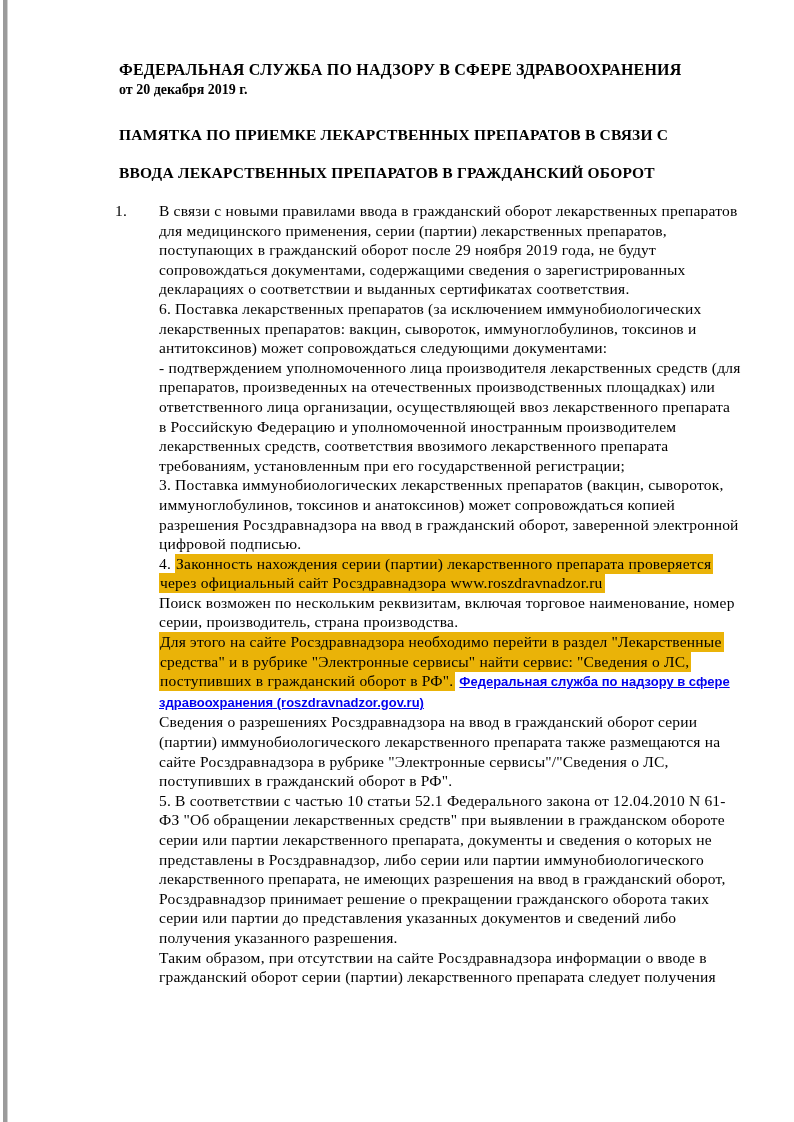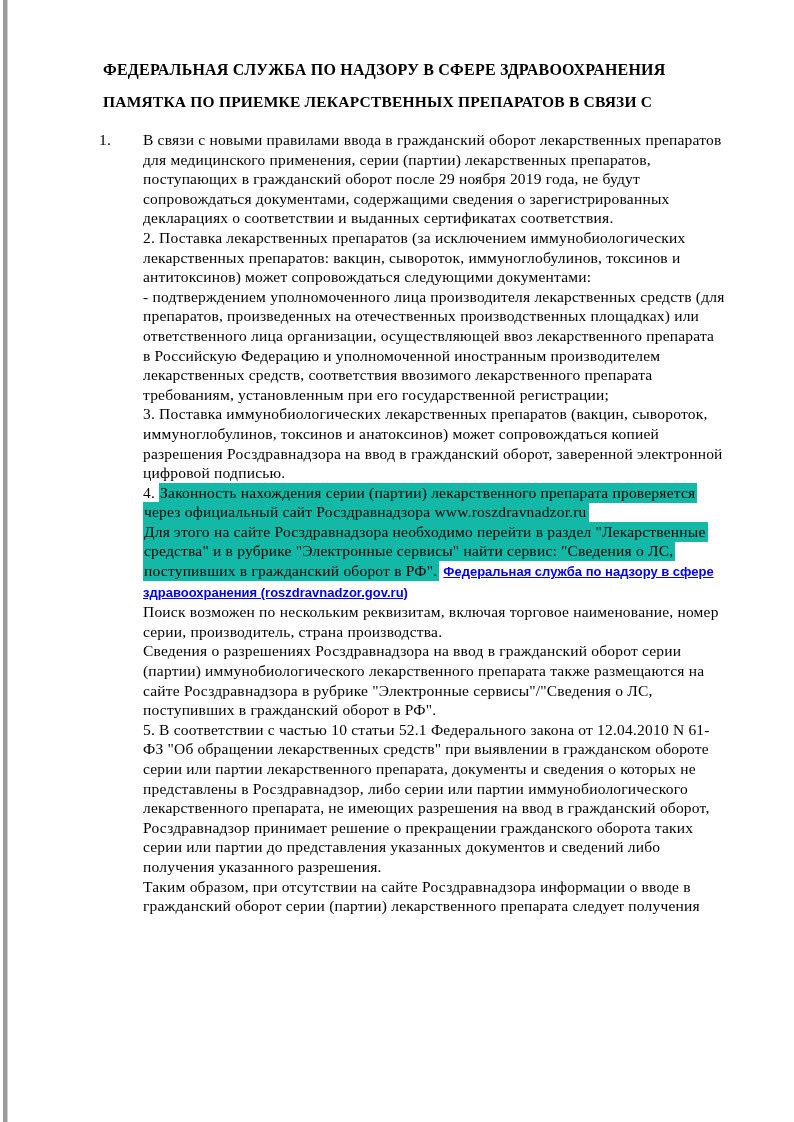--- a/index.html
+++ b/index.html
@@ -14,35 +14,35 @@
   }
   .page-edge {
     position: absolute;
     left: 3px; top: 0; bottom: 0;
     width: 4px;
     background: #9b9b9b;
     border-right: 1px solid #cfcfcf;
   }
   .doc {
     position: absolute;
-    left: 103px; top: 60px;
+    left: 119px; top: 60px;
     width: 624px;
   }
   .agency {
     font-weight: bold;
     font-size: 16px;
     line-height: 20px;
     letter-spacing: 0.2px;
   }
   .date {
     font-weight: bold;
     font-size: 14px;
     line-height: 19px;
   }
-  .title-block { margin-top: 12px; }
+  .title-block { margin-top: 26px; }
   .title-line {
     font-weight: bold;
     font-size: 15.5px;
     line-height: 19px;
     letter-spacing: 0.2px;
     margin-bottom: 19px;
   }
   .body-block {
     margin-top: 15px;
     font-size: 15.5px;
@@ -53,21 +53,21 @@
     margin: 0 0 0 40px;
     width: 582px;
     position: relative;
   }
   .num-marker {
     position: absolute;
     left: -44px;
     top: 0;
   }
   mark.hl {
-    background: #14b8a6;
+    background: #eab308;
     color: inherit;
     padding: 1px 2px 2px 1px;
     -webkit-box-decoration-break: clone;
     box-decoration-break: clone;
   }
   a.doc-link {
     font-family: "Liberation Sans", "DejaVu Sans", sans-serif;
     font-size: 13px;
     font-weight: 700;
     color: #0000ee;
@@ -78,44 +78,46 @@
 </style>
 </head>
 <body>
 
 <div class="page-edge"></div>
 
 <div class="doc">
 
   <div class="agency">ФЕДЕРАЛЬНАЯ СЛУЖБА ПО НАДЗОРУ В СФЕРЕ ЗДРАВООХРАНЕНИЯ</div>
 
+  <div class="date">от 20 декабря 2019 г.</div>
 
   <div class="title-block">
     <div class="title-line">ПАМЯТКА ПО ПРИЕМКЕ ЛЕКАРСТВЕННЫХ ПРЕПАРАТОВ В СВЯЗИ С</div>
+    <div class="title-line">ВВОДА ЛЕКАРСТВЕННЫХ ПРЕПАРАТОВ В ГРАЖДАНСКИЙ ОБОРОТ</div>
   </div>
 
   <div class="body-block">
 
     <p class="para">
       <span class="num-marker">1.</span>
       <span>В связи с новыми правилами ввода в гражданский оборот лекарственных препаратов для медицинского применения, серии (партии) лекарственных препаратов, поступающих в гражданский оборот после 29 ноября 2019 года, не будут сопровождаться документами, содержащими сведения о зарегистрированных декларациях о соответствии и выданных сертификатах соответствия.</span>
     </p>
 
-    <p class="para">2. Поставка лекарственных препаратов (за исключением иммунобиологических лекарственных препаратов: вакцин, сывороток, иммуноглобулинов, токсинов и антитоксинов) может сопровождаться следующими документами:</p>
+    <p class="para">6. Поставка лекарственных препаратов (за исключением иммунобиологических лекарственных препаратов: вакцин, сывороток, иммуноглобулинов, токсинов и антитоксинов) может сопровождаться следующими документами:</p>
 
 
     <p class="para">- подтверждением уполномоченного лица производителя лекарственных средств (для препаратов, произведенных на отечественных производственных площадках) или ответственного лица организации, осуществляющей ввоз лекарственного препарата в Российскую Федерацию и уполномоченной иностранным производителем лекарственных средств, соответствия ввозимого лекарственного препарата требованиям, установленным при его государственной регистрации;</p>
 
     <p class="para">3. Поставка иммунобиологических лекарственных препаратов (вакцин, сывороток, иммуноглобулинов, токсинов и анатоксинов) может сопровождаться копией разрешения Росздравнадзора на ввод в гражданский оборот, заверенной электронной цифровой подписью.</p>
 
     <p class="para"><span>4.</span> <mark class="hl">Законность нахождения серии (партии) лекарственного препарата проверяется через официальный сайт Росздравнадзора www.roszdravnadzor.ru</mark></p>
 
+    <p class="para">Поиск возможен по нескольким реквизитам, включая торговое наименование, номер серии, производитель, страна производства.</p>
+
     <p class="para"><mark class="hl">Для этого на сайте Росздравнадзора необходимо перейти в раздел "Лекарственные средства" и в рубрике "Электронные сервисы" найти сервис: "Сведения о ЛС, поступивших в гражданский оборот в РФ".</mark><span class="link-gap"></span><a class="doc-link" href="#">Федеральная служба по надзору в сфере здравоохранения (roszdravnadzor.gov.ru)</a></p>
-
-    <p class="para">Поиск возможен по нескольким реквизитам, включая торговое наименование, номер серии, производитель, страна производства.</p>
 
     <p class="para">Сведения о разрешениях Росздравнадзора на ввод в гражданский оборот серии (партии) иммунобиологического лекарственного препарата также размещаются на сайте Росздравнадзора в рубрике "Электронные сервисы"/"Сведения о ЛС, поступивших в гражданский оборот в РФ".</p>
 
 
     <p class="para">5. В соответствии с частью 10 статьи 52.1 Федерального закона от 12.04.2010 N 61-ФЗ "Об обращении лекарственных средств" при выявлении в гражданском обороте серии или партии лекарственного препарата, документы и сведения о которых не представлены в Росздравнадзор, либо серии или партии иммунобиологического лекарственного препарата, не имеющих разрешения на ввод в гражданский оборот, Росздравнадзор принимает решение о прекращении гражданского оборота таких серии или партии до представления указанных документов и сведений либо получения указанного разрешения.</p>
 
     <p class="para">Таким образом, при отсутствии на сайте Росздравнадзора информации о вводе в гражданский оборот серии (партии) лекарственного препарата следует получения</p>
 
   </div>
 </div>

